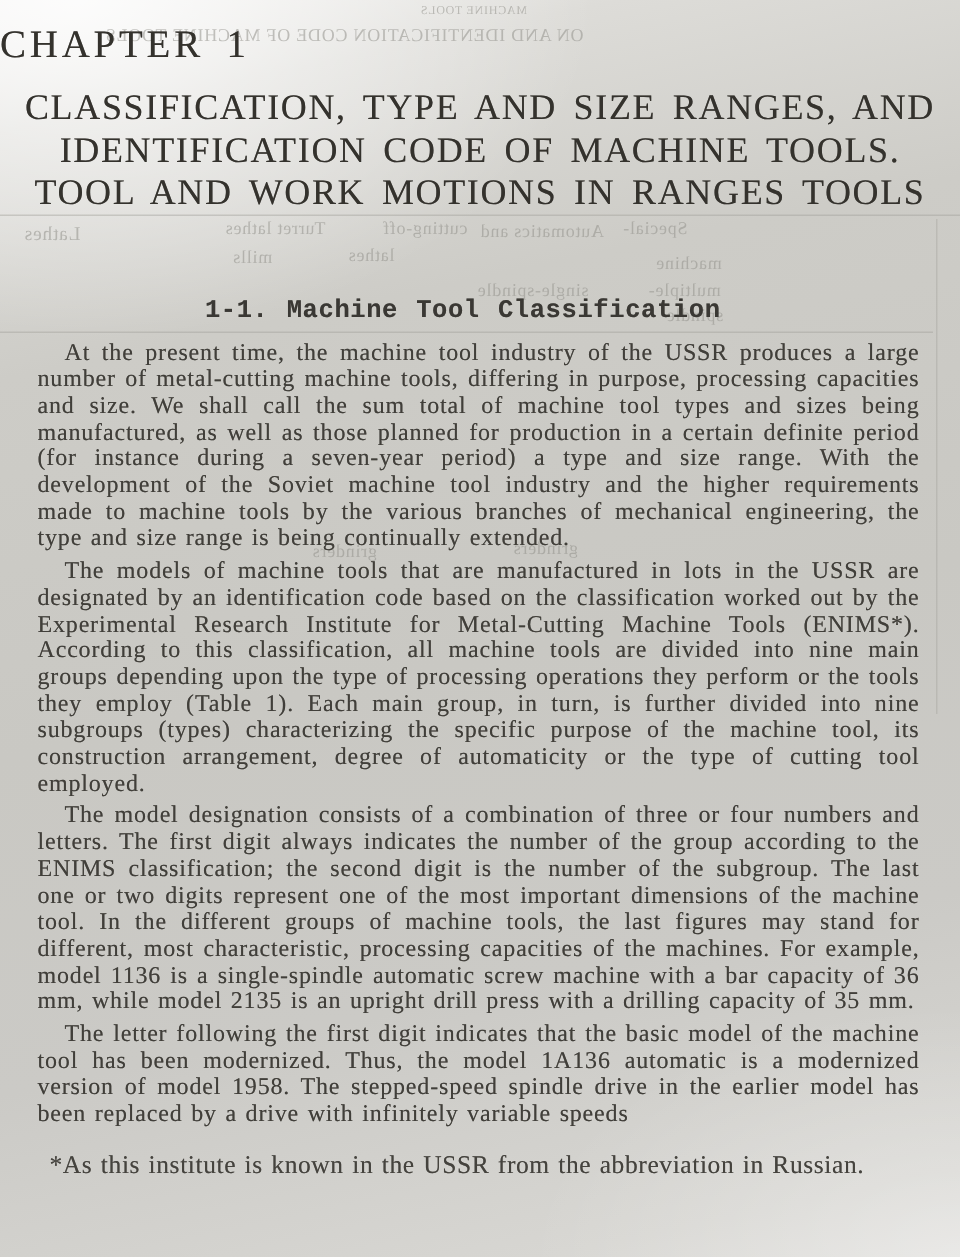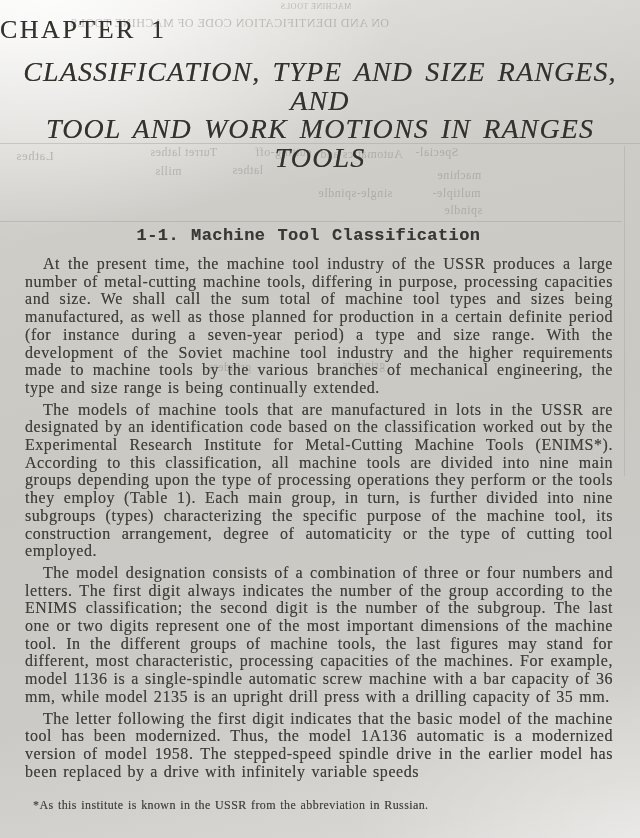--- a/index.html
+++ b/index.html
@@ -46,26 +46,25 @@
     word-spacing:6px;
     color:#34322d;
     text-shadow:0 0 .4px rgba(52,50,45,.55);
   }
   .book-title{
     margin:13px 14px 0 14px;
     text-align:center;
     color:#34322d;
   }
   .title-line{
-    font-size:28px;
+    font-size:24px;
     line-height:28.5px;
     letter-spacing:1.1px;
     word-spacing:4px;
     text-shadow:0 0 .4px rgba(52,50,45,.55);
-    font-style:italic;
   }
   .section-heading{
     margin:54px 23px 0 0;
     text-align:center;
     font-family:Liberation Mono, monospace;
     font-weight:bold;
     font-size:17px;
     line-height:20px;
     letter-spacing:.4px;
     word-spacing:1.5px;
@@ -82,21 +81,21 @@
     font-size:16px;
     line-height:17.7px;
     letter-spacing:.55px;
     word-spacing:1.2px;
     color:var(--ink);
     text-shadow:0 0 .35px rgba(60,58,53,.6);
   }
   .footnote{
     margin:17px 30px 16px 21px;
     text-indent:12px;
-    font-size:12px;
+    font-size:17px;
     line-height:16px;
     letter-spacing:.4px;
     word-spacing:1px;
     color:#45433e;
     text-shadow:0 0 .3px rgba(64,62,57,.55);
   }
 </style>
 </head>
 <body>
 
@@ -122,20 +121,21 @@
       <div class="ghost-item hline" style="left: 0px; top: 221px; width: 622px;"></div>
       <div class="ghost-item vline" style="left: 624px; top: 146px; height: 330px;"></div>
     </div>
 
   <div class="content">
 
     <div class="chapter-heading">CHAPTER 1</div>
 
     <div class="book-title">
         <div class="title-line">CLASSIFICATION, TYPE AND SIZE RANGES, AND</div>
+        <div class="title-line">IDENTIFICATION CODE OF MACHINE TOOLS.</div>
         <div class="title-line">TOOL AND WORK MOTIONS IN RANGES TOOLS</div>
       </div>
 
     <div class="section-heading">1-1. Machine Tool Classification</div>
 
     <div class="paragraphs">
         <p class="body-paragraph">At the present time, the machine tool industry of the USSR produces a large number of metal-cutting machine tools, differing in purpose, processing capacities and size. We shall call the sum total of machine tool types and sizes being manufactured, as well as those planned for production in a certain definite period (for instance during a seven-year period) a type and size range. With the development of the Soviet machine tool industry and the higher requirements made to machine tools by the various branches of mechanical engineering, the type and size range is being continually extended.</p>
         <p class="body-paragraph">The models of machine tools that are manufactured in lots in the USSR are designated by an identification code based on the classification worked out by the Experimental Research Institute for Metal-Cutting Machine Tools (ENIMS*). According to this classification, all machine tools are divided into nine main groups depending upon the type of processing operations they perform or the tools they employ (Table 1). Each main group, in turn, is further divided into nine subgroups (types) characterizing the specific purpose of the machine tool, its construction arrangement, degree of automaticity or the type of cutting tool employed.</p>
         <p class="body-paragraph">The model designation consists of a combination of three or four numbers and letters. The first digit always indicates the number of the group according to the ENIMS classification; the second digit is the number of the subgroup. The last one or two digits represent one of the most important dimensions of the machine tool. In the different groups of machine tools, the last figures may stand for different, most characteristic, processing capacities of the machines. For example, model 1136 is a single-spindle automatic screw machine with a bar capacity of 36 mm, while model 2135 is an upright drill press with a drilling capacity of 35 mm.</p>
         <p class="body-paragraph">The letter following the first digit indicates that the basic model of the machine tool has been modernized. Thus, the model 1A136 automatic is a modernized version of model 1958. The stepped-speed spindle drive in the earlier model has been replaced by a drive with infinitely variable speeds</p>

